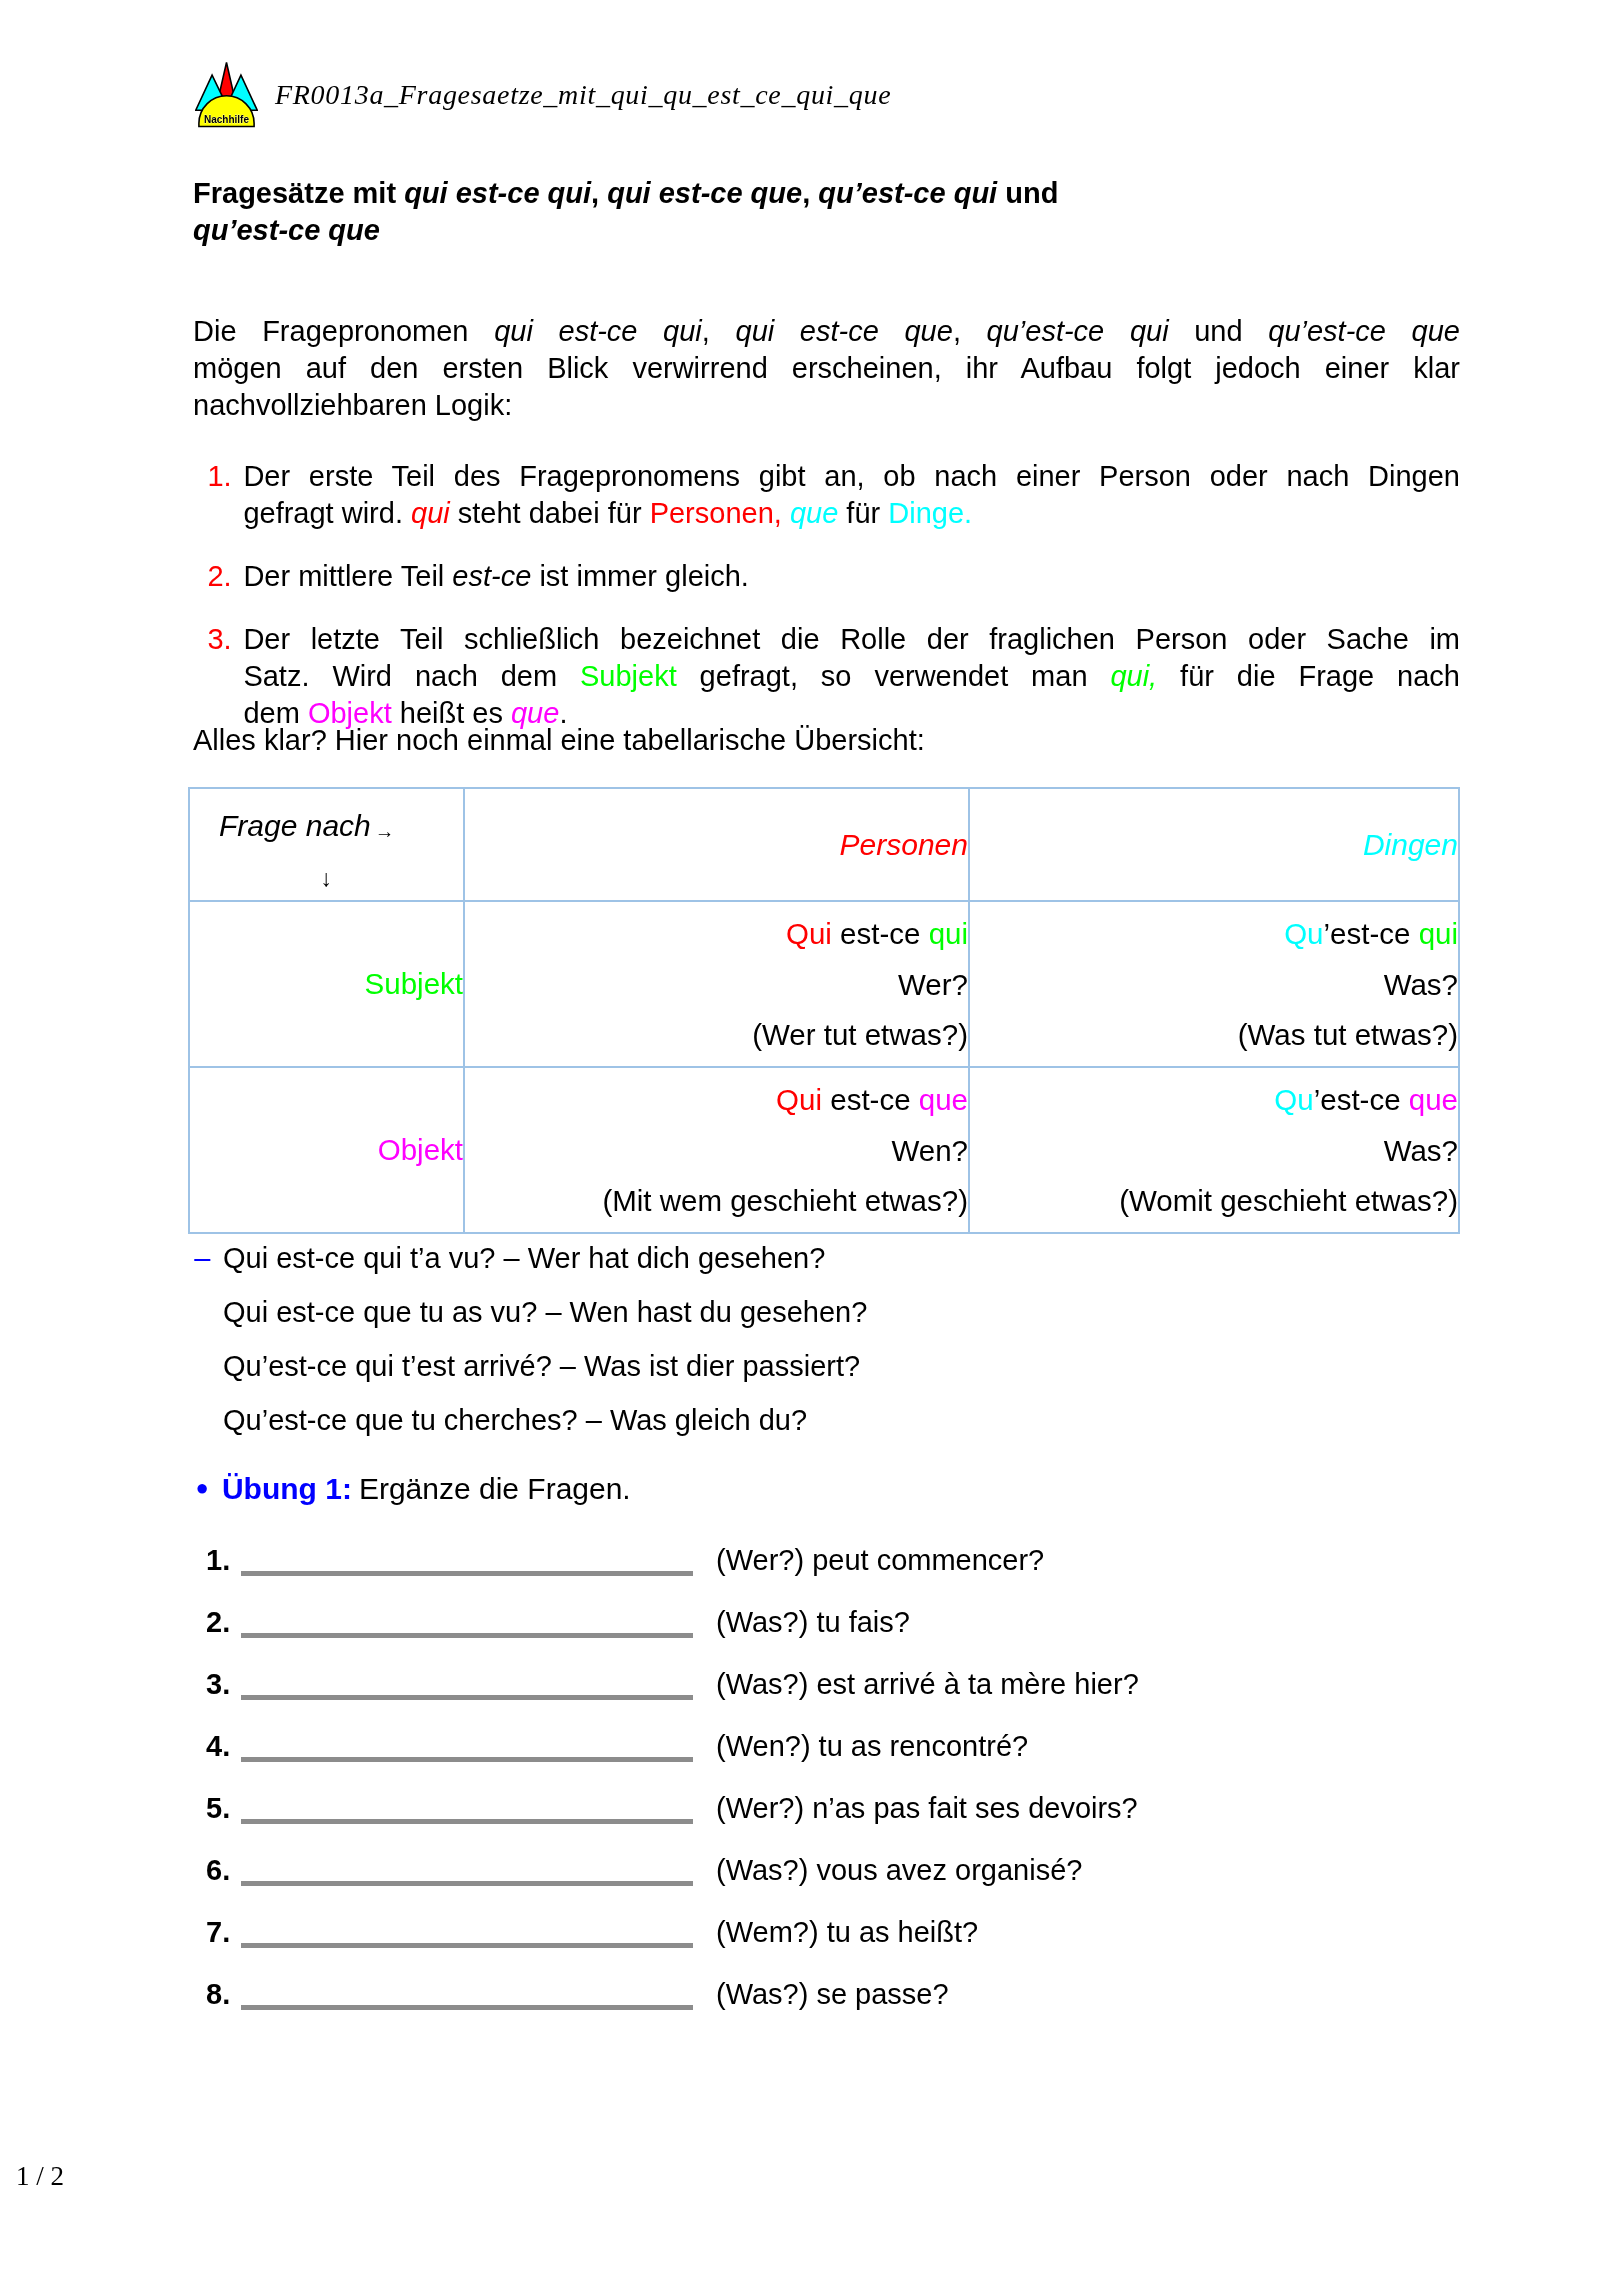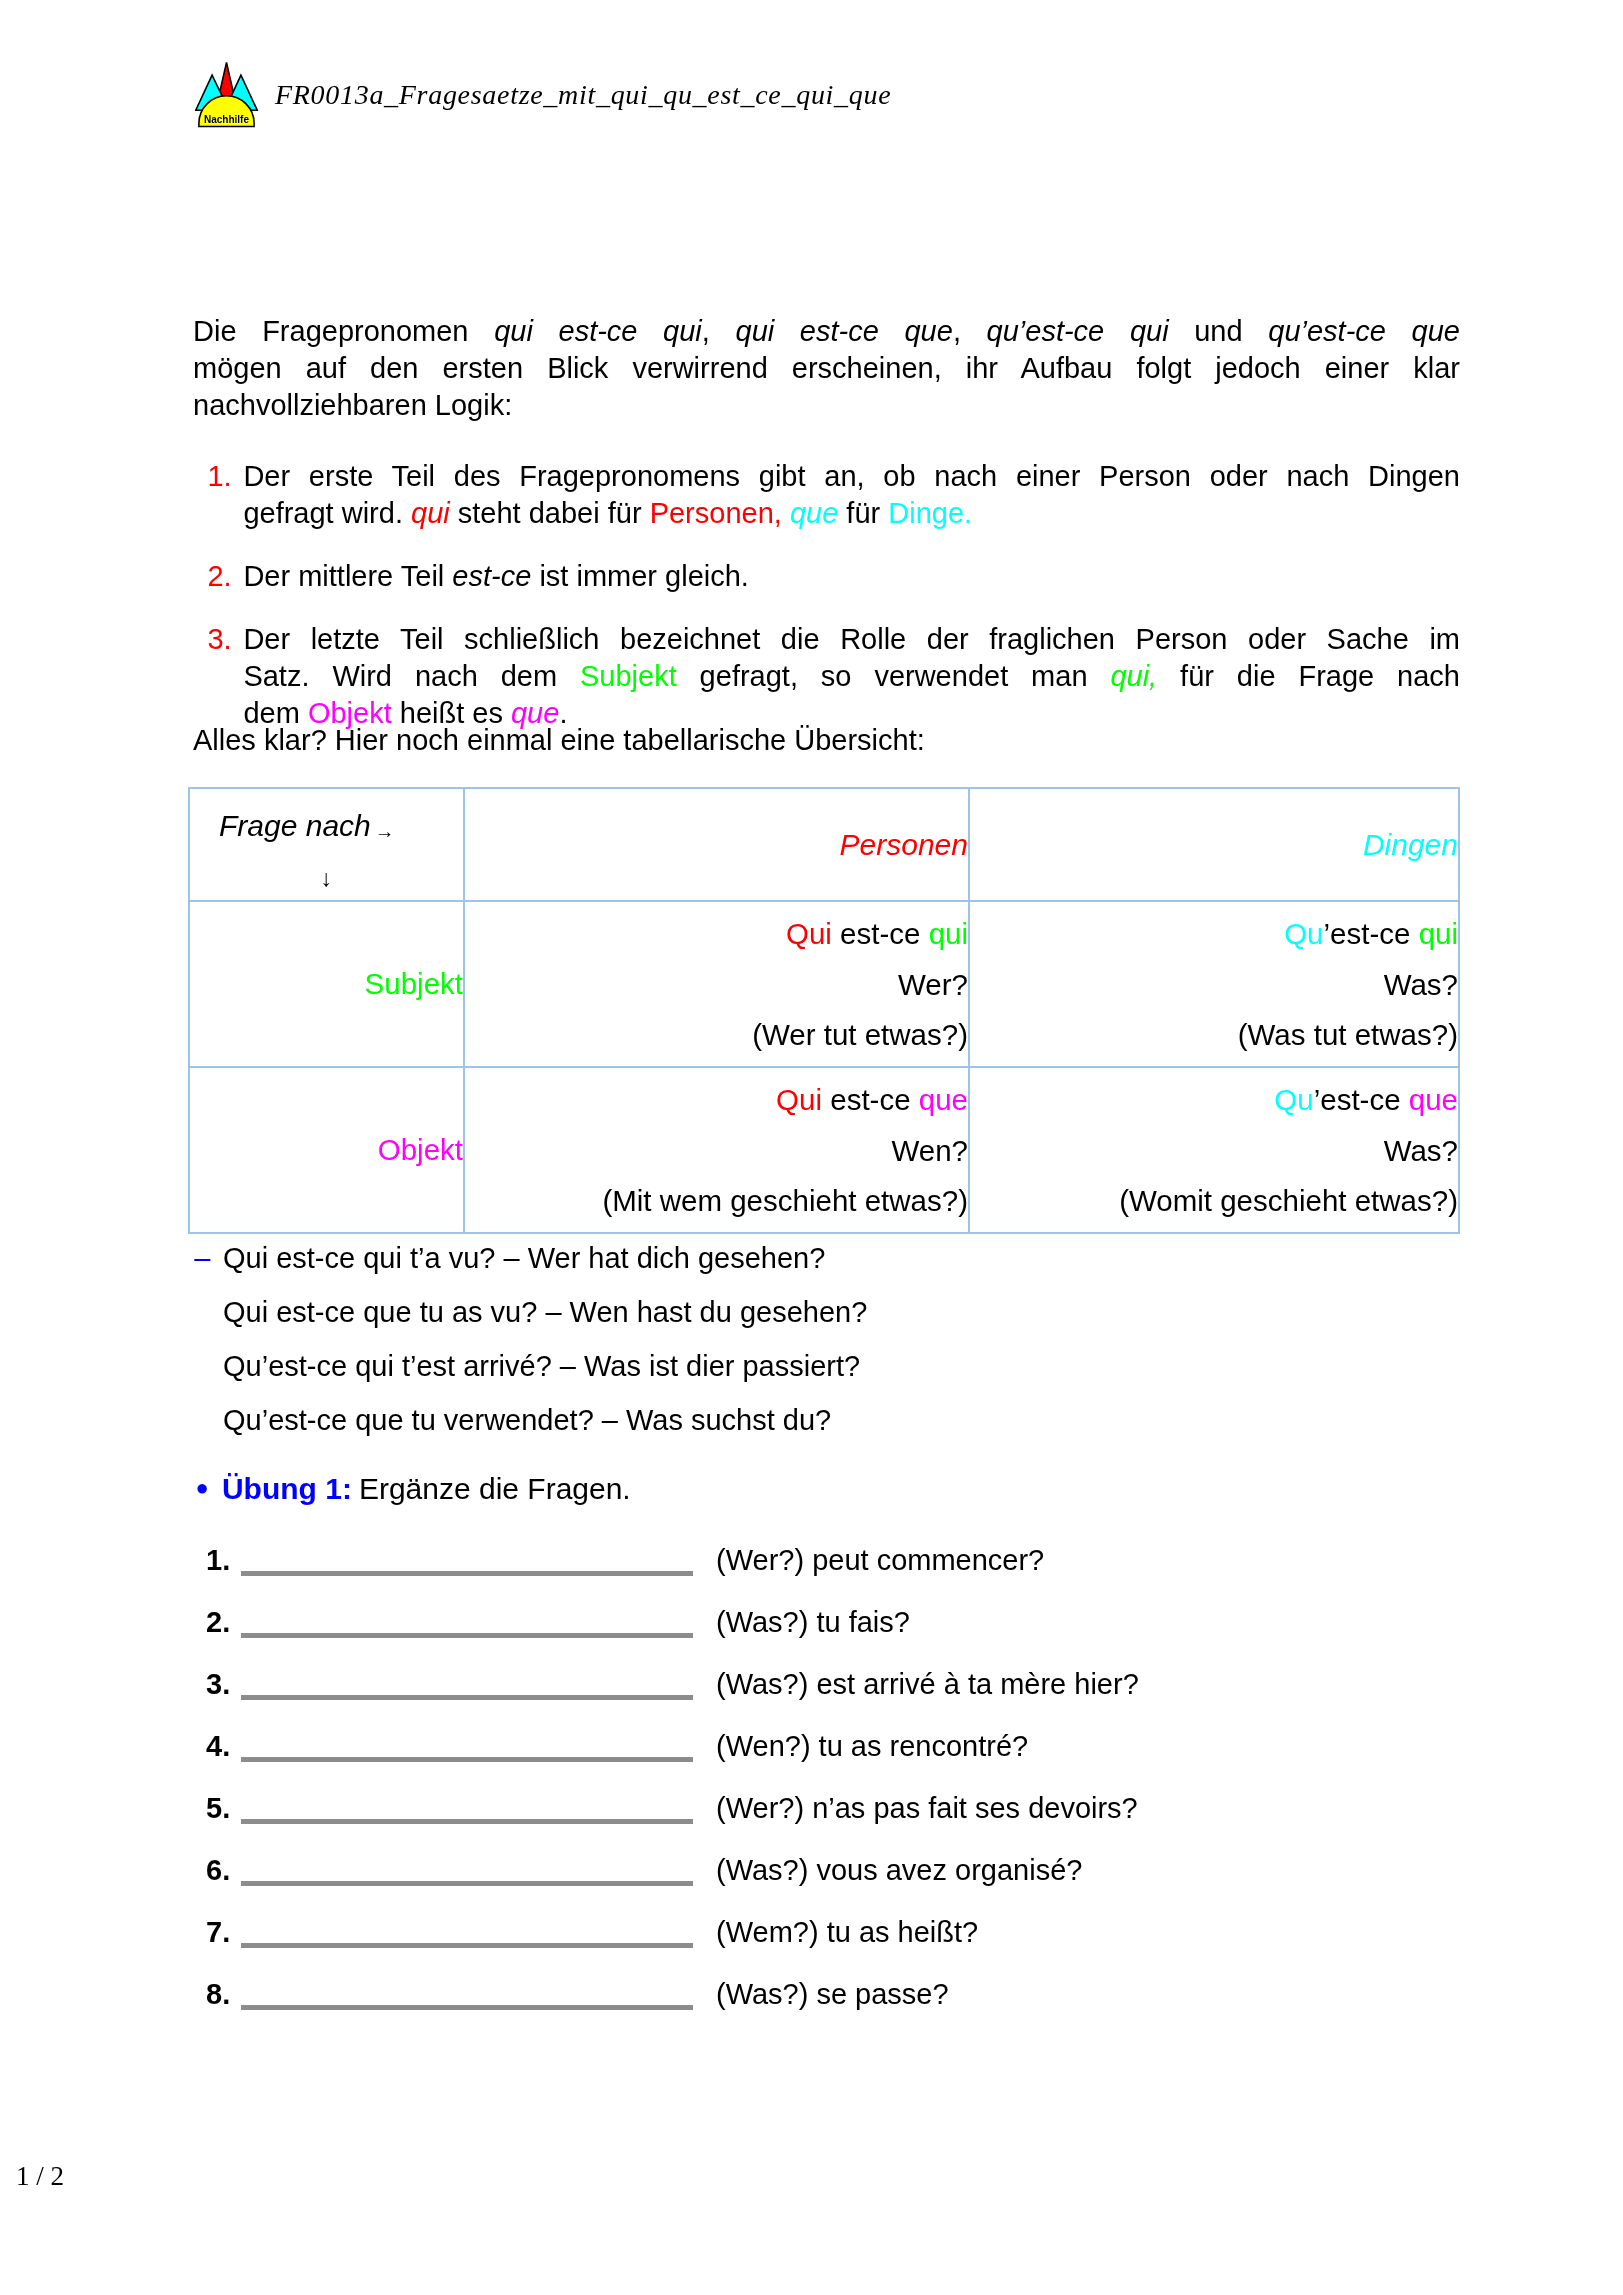--- a/index.html
+++ b/index.html
@@ -71,20 +71,24 @@
     <svg class="logo" viewBox="0 0 100 110">
       <polygon points="50,4 66,74 34,74" style="fill:var(--logo_red);stroke:#000;stroke-width:2.5"></polygon>
       <polygon points="27,24 54,80 1,80" style="fill:var(--logo_cyan);stroke:#000;stroke-width:2.5"></polygon>
       <polygon points="73,24 99,80 47,80" style="fill:var(--logo_cyan);stroke:#000;stroke-width:2.5"></polygon>
       <path d="M6,101 A44,44 0 1 1 94,101 L94,106 L6,106 Z" style="fill:var(--logo_yellow);stroke:#000;stroke-width:2.5"></path>
       <text x="50" y="100" text-anchor="middle" style="font-family:'Liberation Sans',sans-serif;font-size:16px;font-weight:bold;fill:#000;stroke:#fff;stroke-width:0.6;paint-order:stroke;">Nachhilfe</text>
     </svg>
     <span class="filename">FR0013a_Fragesaetze_mit_qui_qu_est_ce_qui_que</span>
   </div>
 
+  <div class="title">
+    <div class="pl"><span>Fragesätze mit </span><span style="font-style: italic;">qui est-ce qui</span><span>, </span><span style="font-style: italic;">qui est-ce que</span><span>, </span><span style="font-style: italic;">qu’est-ce qui</span><span> und</span></div>
+    <div class="pl"><span style="font-style: italic;">qu’est-ce que</span></div>
+  </div>
 
   <div class="intro">
     <div class="jl"><span>Die Fragepronomen </span><span style="font-style: italic;">qui est-ce qui</span><span>, </span><span style="font-style: italic;">qui est-ce que</span><span>, </span><span style="font-style: italic;">qu’est-ce qui</span><span> und </span><span style="font-style: italic;">qu’est-ce que</span></div>
     <div class="jl"><span>mögen auf den ersten Blick verwirrend erscheinen, ihr Aufbau folgt jedoch einer klar</span></div>
     <div class="pl"><span>nachvollziehbaren Logik:</span></div>
   </div>
 
   <div class="logic">
     <div class="logic-item">
       <span class="logic-num">1.</span>
@@ -175,21 +179,21 @@
       <span class="example-dash">–</span>
       <span>Qui est-ce qui t’a vu? – Wer hat dich gesehen?</span>
     </div>
     <div class="example-line">
       <span>Qui est-ce que tu as vu? – Wen hast du gesehen?</span>
     </div>
     <div class="example-line">
       <span>Qu’est-ce qui t’est arrivé? – Was ist dier passiert?</span>
     </div>
     <div class="example-line">
-      <span>Qu’est-ce que tu verwendet? – Was suchst du?</span>
+      <span>Qu’est-ce que tu cherches? – Was gleich du?</span>
     </div>
   </div>
 
   <div class="uebung">
     <span class="uebung-bullet">●</span><span class="uebung-title">Übung 1:</span><span>Ergänze die Fragen.</span>
   </div>
 
   <div class="exercise">
     <div class="ex-row">
       <span class="ex-num">1.</span>

